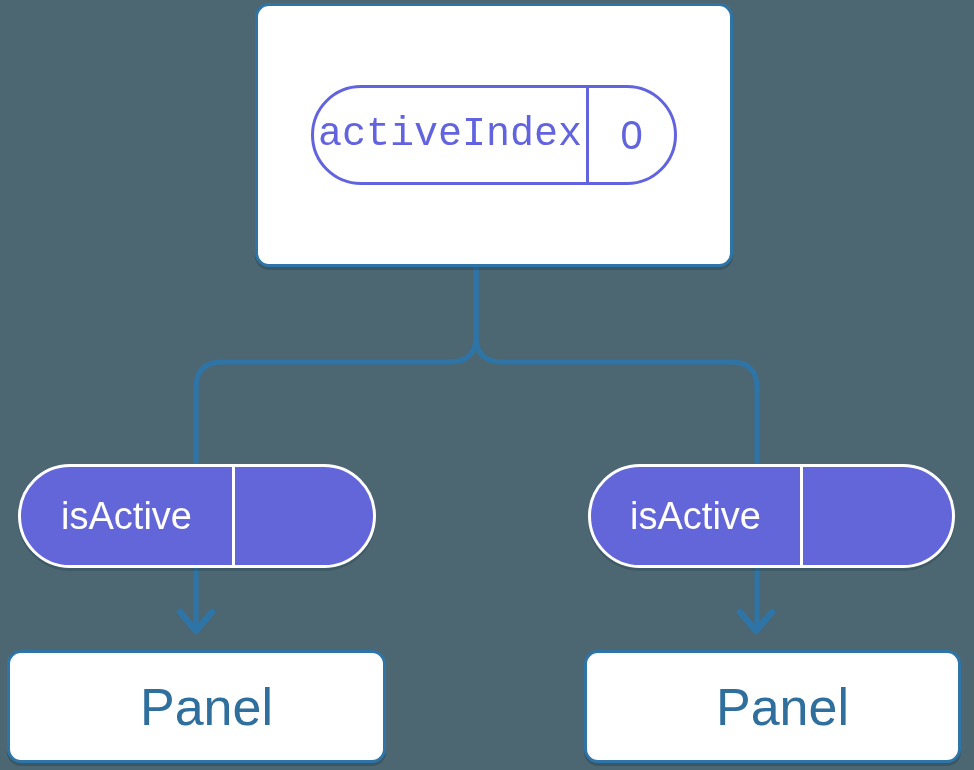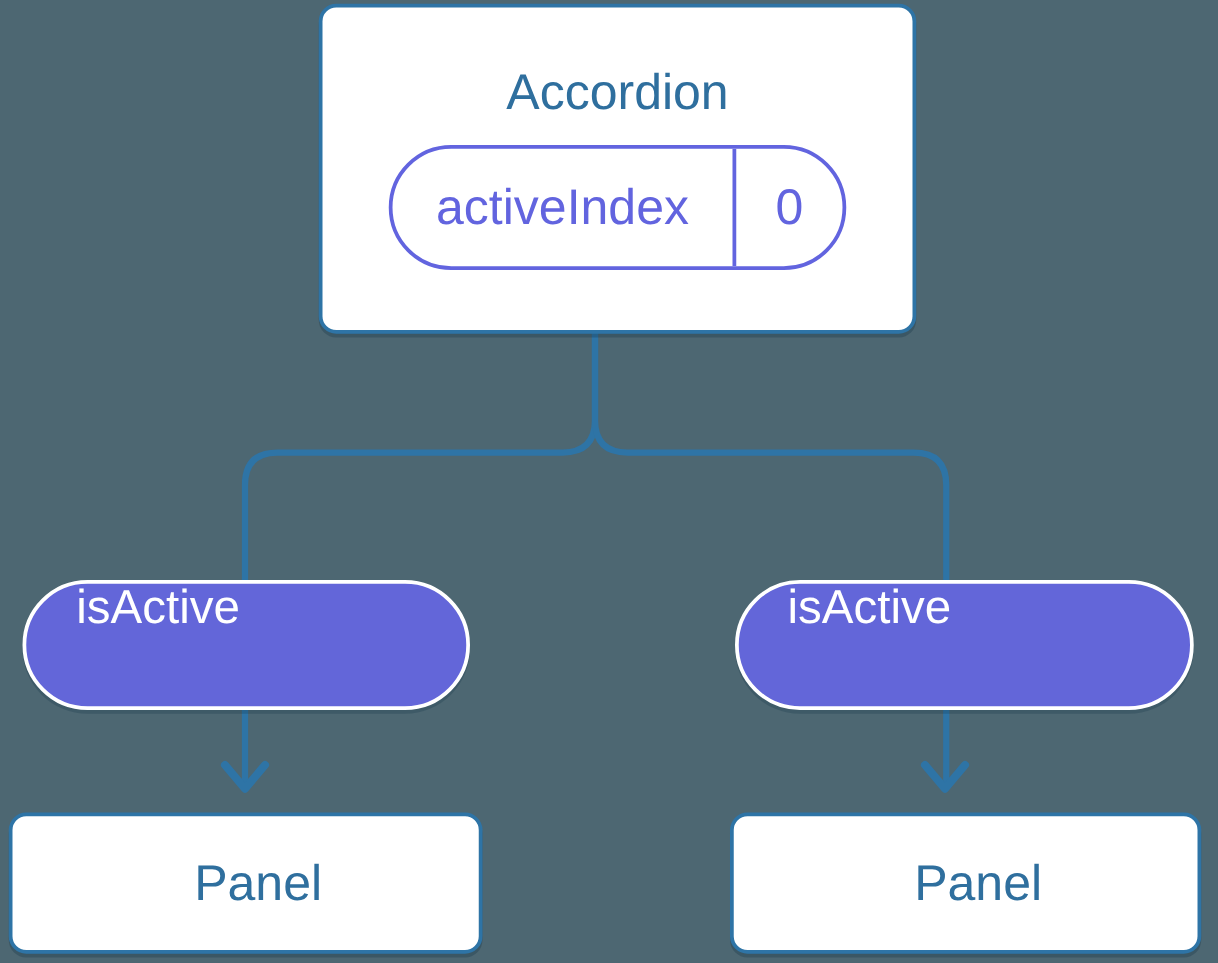--- a/index.html
+++ b/index.html
@@ -45,64 +45,62 @@
     display:flex;align-items:stretch;
     border-radius:999px;overflow:hidden;
   }
   .state-pill{
     width:366px;height:100px;
     background:var(--white);
     border:3px solid var(--purple);
     color:var(--purple);
     font-size:40px;
   }
-  .state-pill .pill-name{width:272px;}
+  .state-pill .pill-name{width:272px;font-family:Liberation Mono, monospace;}
   .state-pill .pill-divider{width:3px;background:var(--purple);}
   .state-pill .pill-value{flex:1;}
   .pill-name,.pill-value{
     display:flex;align-items:center;justify-content:center;
     line-height:1;
   }
   .prop-pill{
     position:absolute;z-index:2;
     height:104px;
     background:var(--pill-fill);
     border:3px solid var(--white);
     color:var(--white);
     font-size:38px;
     box-shadow:0 3px 0 rgba(20,50,70,0.25);
-    flex-direction:column;
   }
   .prop-pill .pill-divider{width:3px;background:var(--white);}
   .prop-pill.left{left:18px;top:464px;width:358px;}
   .prop-pill.left .pill-name{width:211px;}
   .prop-pill.right{left:588px;top:464px;width:367px;}
   .prop-pill.right .pill-name{width:209px;}
   .prop-pill .pill-value{flex:1;}
   .panel{
     width:379px;height:113px;top:650px;
   }
   .panel.left{left:7px;}
   .panel.right{left:584px;width:377px;}
-  .panel .node-title{font-size:40px;margin-left:20px;}
+  .panel .node-title{font-size:52px;margin-left:20px;}
 </style>
 </head>
 <body>
 
 <div class="stage">
 
   <svg class="connectors" width="974" height="770" viewBox="0 0 974 770">
     <path d="M476 265 L476 336 Q476 362 450 362 L222 362 Q196 362 196 388 L196 629" fill="none" stroke="var(--line)" stroke-width="5"></path>
     <path d="M476 265 L476 336 Q476 362 502 362 L731 362 Q757 362 757 388 L757 629" fill="none" stroke="var(--line)" stroke-width="5"></path>
     <polyline points="180,612 196,631 212,612" fill="none" stroke="var(--line)" stroke-width="6.5" stroke-linecap="round" stroke-linejoin="round"></polyline>
     <polyline points="740,612 756,631 772,612" fill="none" stroke="var(--line)" stroke-width="6.5" stroke-linecap="round" stroke-linejoin="round"></polyline>
   </svg>
 
   <div class="node accordion">
-    <div class="node-title">Accordion</div>
     <div class="pill state-pill">
       <span class="pill-name">activeIndex</span>
       <span class="pill-divider"></span>
       <span class="pill-value">0</span>
     </div>
   </div>
 
   <div class="pill prop-pill left">
     <span class="pill-name">isActive</span>
     <span class="pill-divider"></span>

